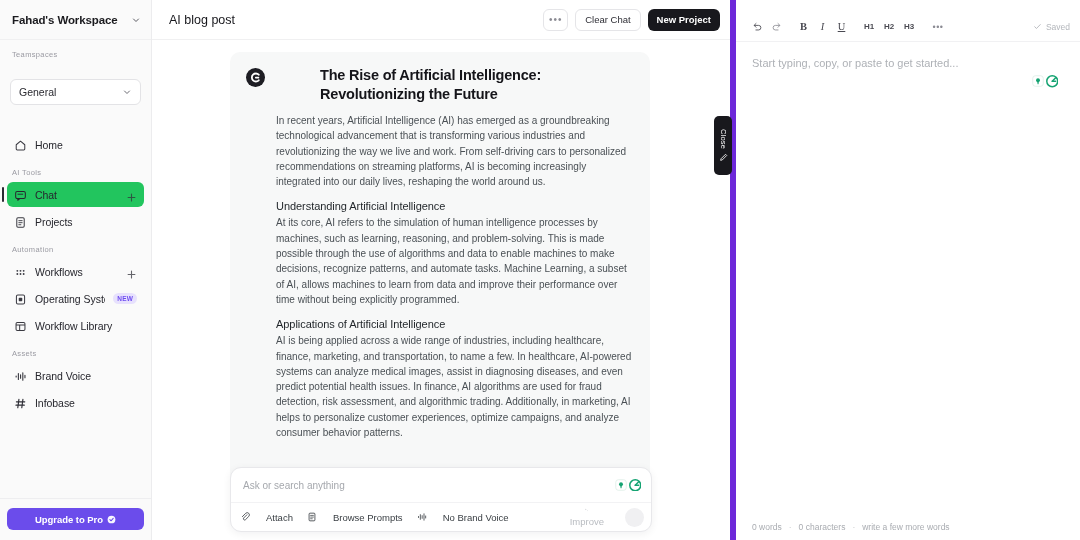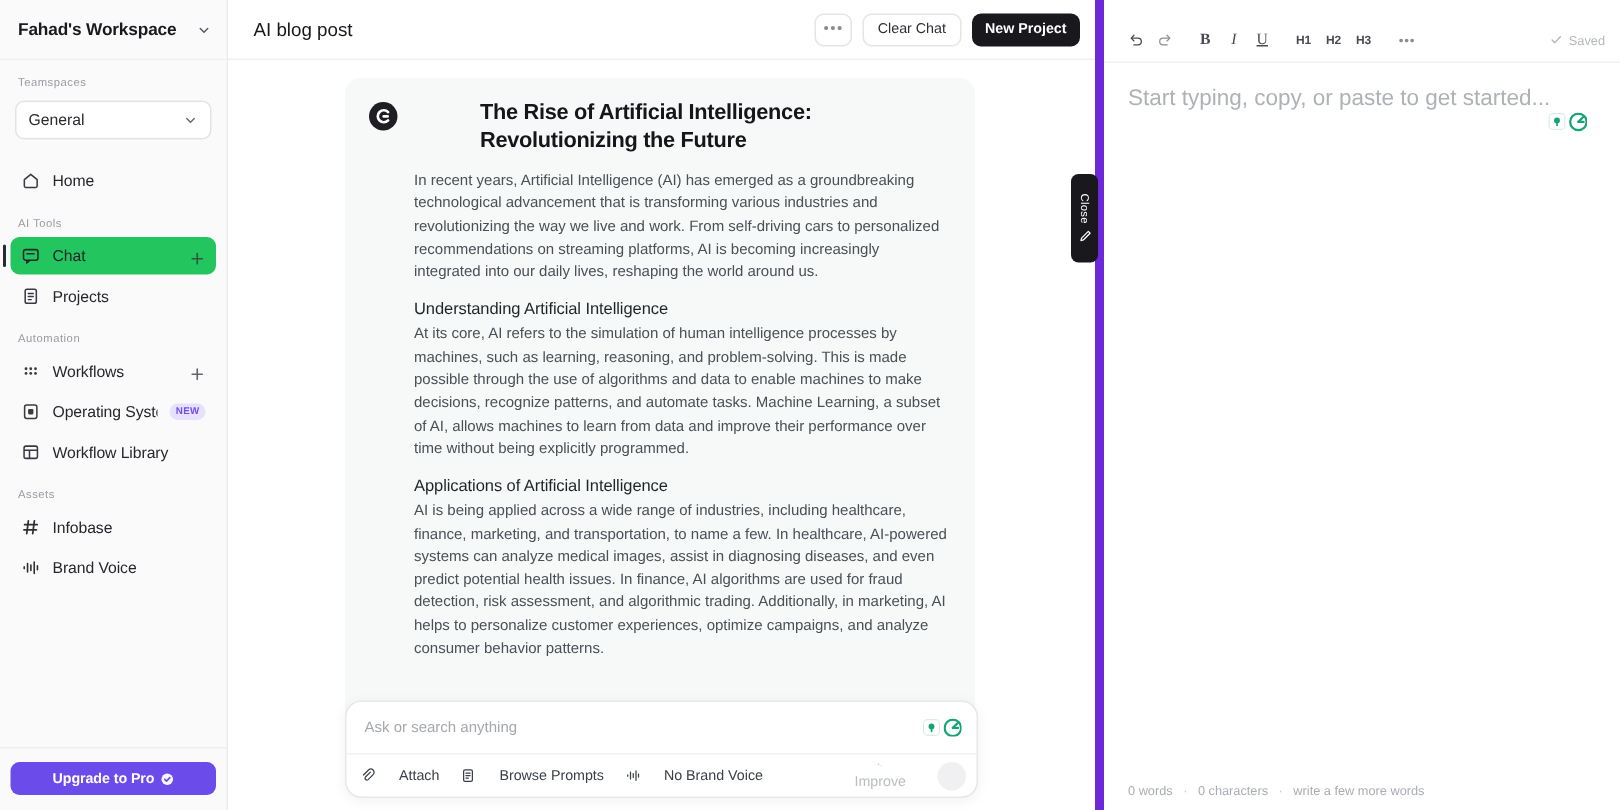--- a/index.html
+++ b/index.html
@@ -32,21 +32,21 @@
   }
   .chev { width: 10px; height: 10px; flex: none; }
   .chev svg { display: block; }
 
   .sec-label {
     font-size: 7.5px; color: #9a9aa2; letter-spacing: .35px;
     padding: 0 12px; margin: 10px 0 4px;
     text-transform: none;
   }
   .teamspace-box {
-    margin: 4px 10px; height: 26px;
+    margin: 16px 10px; height: 26px;
     border: 1px solid #e3e3e6; border-radius: 6px;
     background: #fff; display: flex; align-items: center;
     padding: 0 8px; gap: 4px;
   }
   .teamspace-box .tname {
     flex: 1; font-size: 10.5px; color: #2a2a30; font-weight: 500;
     white-space: nowrap; overflow: hidden;
   }
 
   .nav-item {
@@ -222,21 +222,21 @@
   }
   .tb-btn.h { width: 20px; font-size: 8px; font-weight: 700; letter-spacing: -.2px; }
   .tb-btn svg { display: block; }
   .tb-sep { width: 8px; flex: none; }
   .tb-grow { flex: 1; }
   .saved {
     display: flex; align-items: center; gap: 4px;
     font-size: 8.5px; color: #b3b6bb;
   }
   .ed-area { flex: 1; position: relative; padding: 15px 16px 0 16px; }
-  .ed-ph { font-size: 15px; color: #aeb1b6; }
+  .ed-ph { font-size: 11px; color: #aeb1b6; }
   .ed-gram { position: absolute; right: 22px; top: 33px; display: flex; gap: 2px; }
   .ed-foot {
     height: 26px; flex: none; display: flex; align-items: center;
     padding: 0 16px; gap: 7px;
   }
   .ed-foot span { font-size: 8.5px; color: #a9acb1; }
   .ed-foot .dot { color: #c8cacd; }
 </style>
 </head>
 <body>
@@ -346,35 +346,35 @@
           </svg>
       </span>
       <span class="lbl">Workflow Library</span>
     </div>
 
     <div class="sec-label">Assets</div>
 
     <div class="nav-item">
       <span class="nav-icon">
         <svg viewBox="0 0 14 14" width="13" height="13">
-            <path d="M5.3 2.4L4.1 11.6M9.6 2.4L8.4 11.6M2.6 5.2h9M2.1 8.8h9" stroke="#2e2e36" stroke-width="1.25" stroke-linecap="round"></path>
-          </svg>
-      </span>
-      <span class="lbl">Infobase</span>
-    </div>
-
-    <div class="nav-item">
-      <span class="nav-icon">
-        <svg viewBox="0 0 14 14" width="13" height="13">
             <g stroke="#2e2e36" stroke-width="1.15" stroke-linecap="round">
               <path d="M2.3 6.4v1.2M4.7 3.9v6.2M7.1 5.1v3.8M9.5 2.9v8.2M11.8 5.6v2.8"></path>
             </g>
           </svg>
       </span>
       <span class="lbl">Brand Voice</span>
+    </div>
+
+    <div class="nav-item">
+      <span class="nav-icon">
+        <svg viewBox="0 0 14 14" width="13" height="13">
+            <path d="M5.3 2.4L4.1 11.6M9.6 2.4L8.4 11.6M2.6 5.2h9M2.1 8.8h9" stroke="#2e2e36" stroke-width="1.25" stroke-linecap="round"></path>
+          </svg>
+      </span>
+      <span class="lbl">Infobase</span>
     </div>
 
     <div class="sidebar-spacer"></div>
 
     <div class="sidebar-foot">
       <div class="upgrade-btn">
         <span>Upgrade to Pro</span>
         <span class="upg-icon">
           <svg viewBox="0 0 10 10" width="9" height="9">
               <circle cx="5" cy="5" r="4.3" fill="#fff" opacity=".95"></circle>

